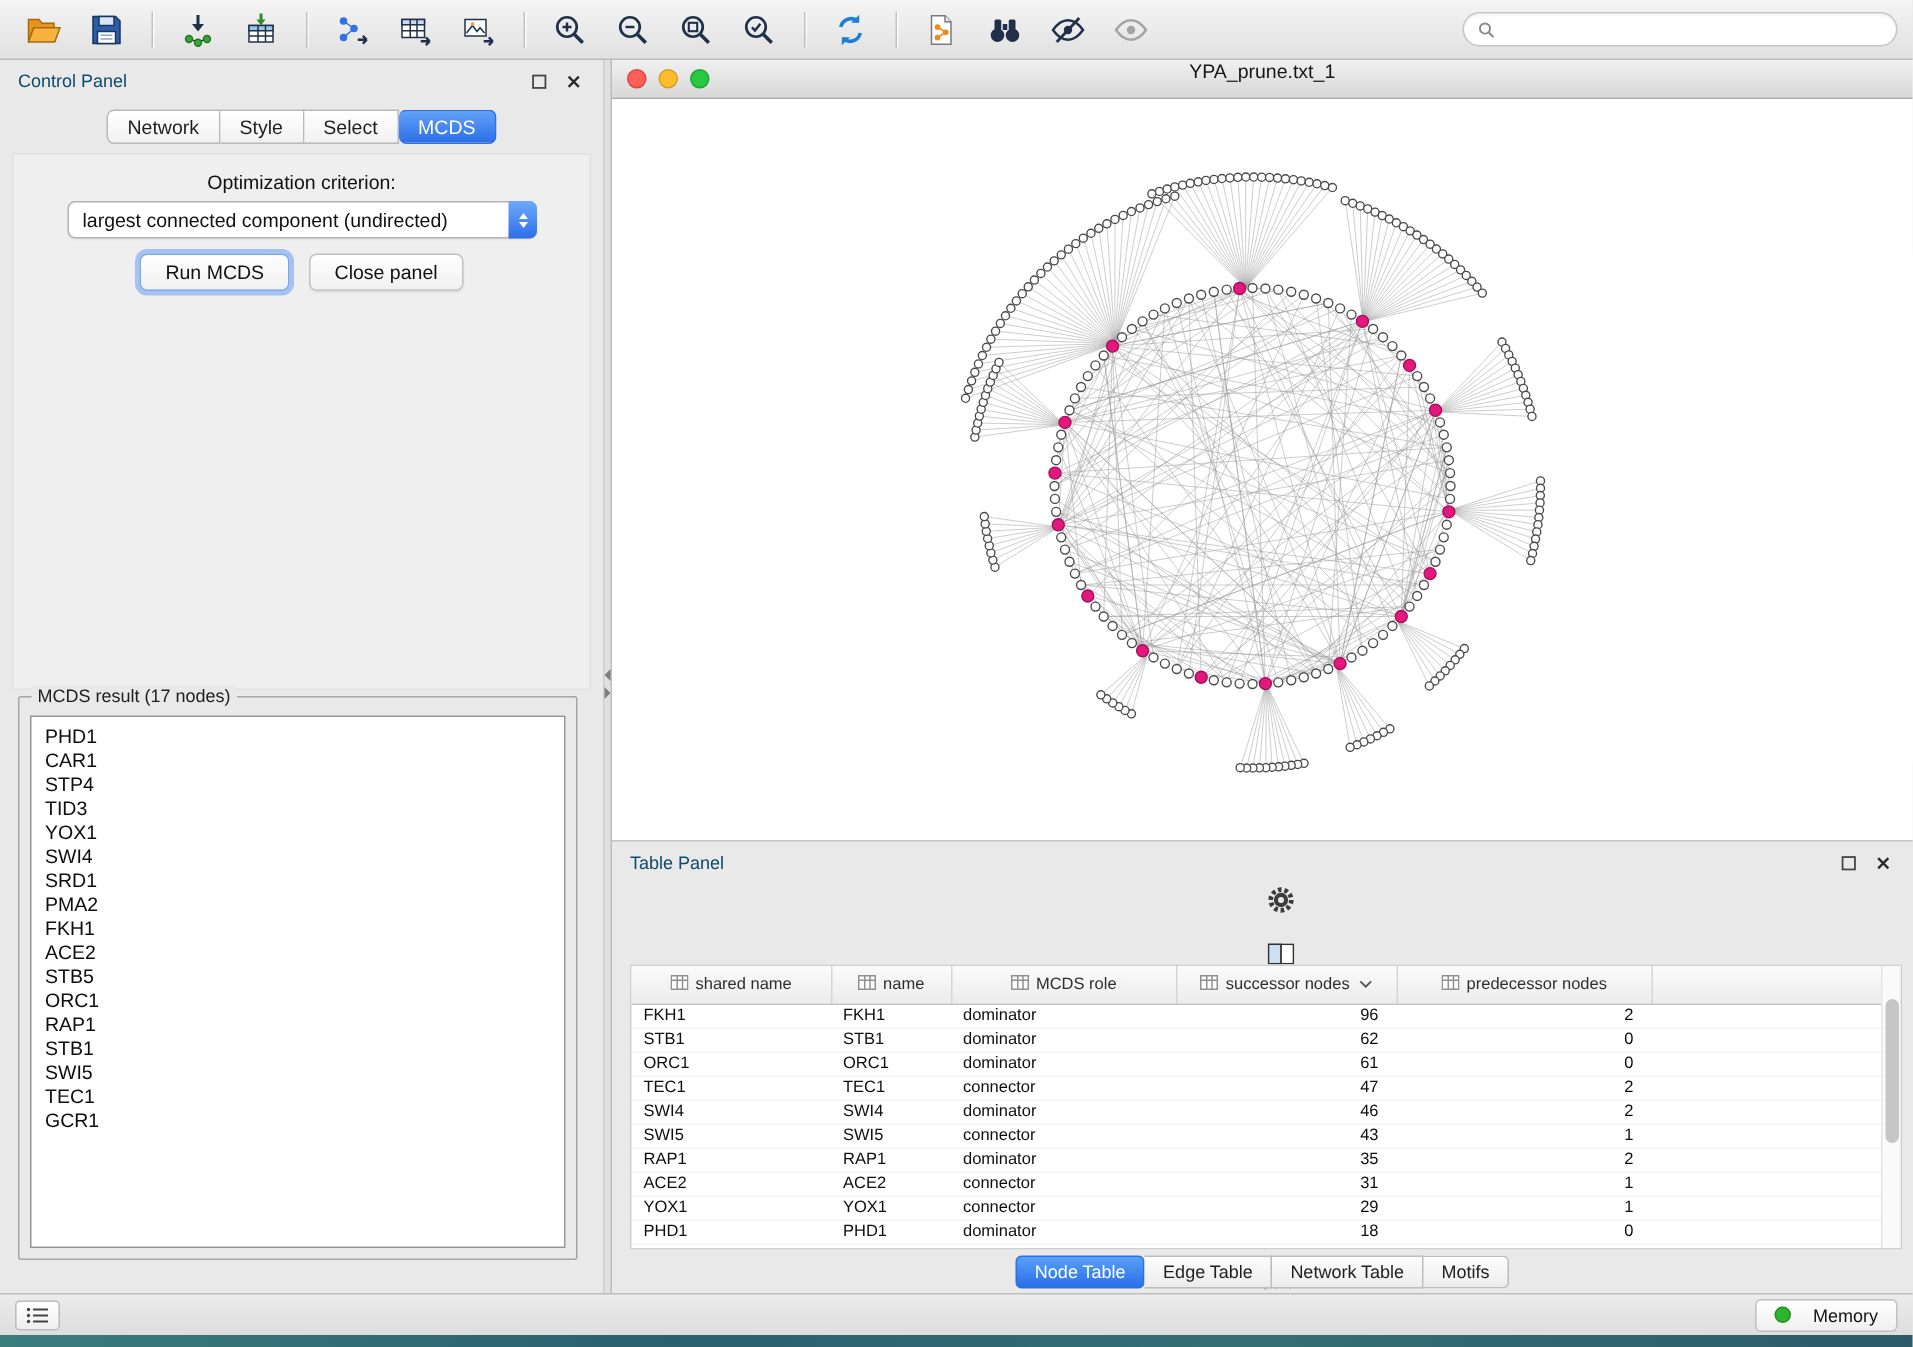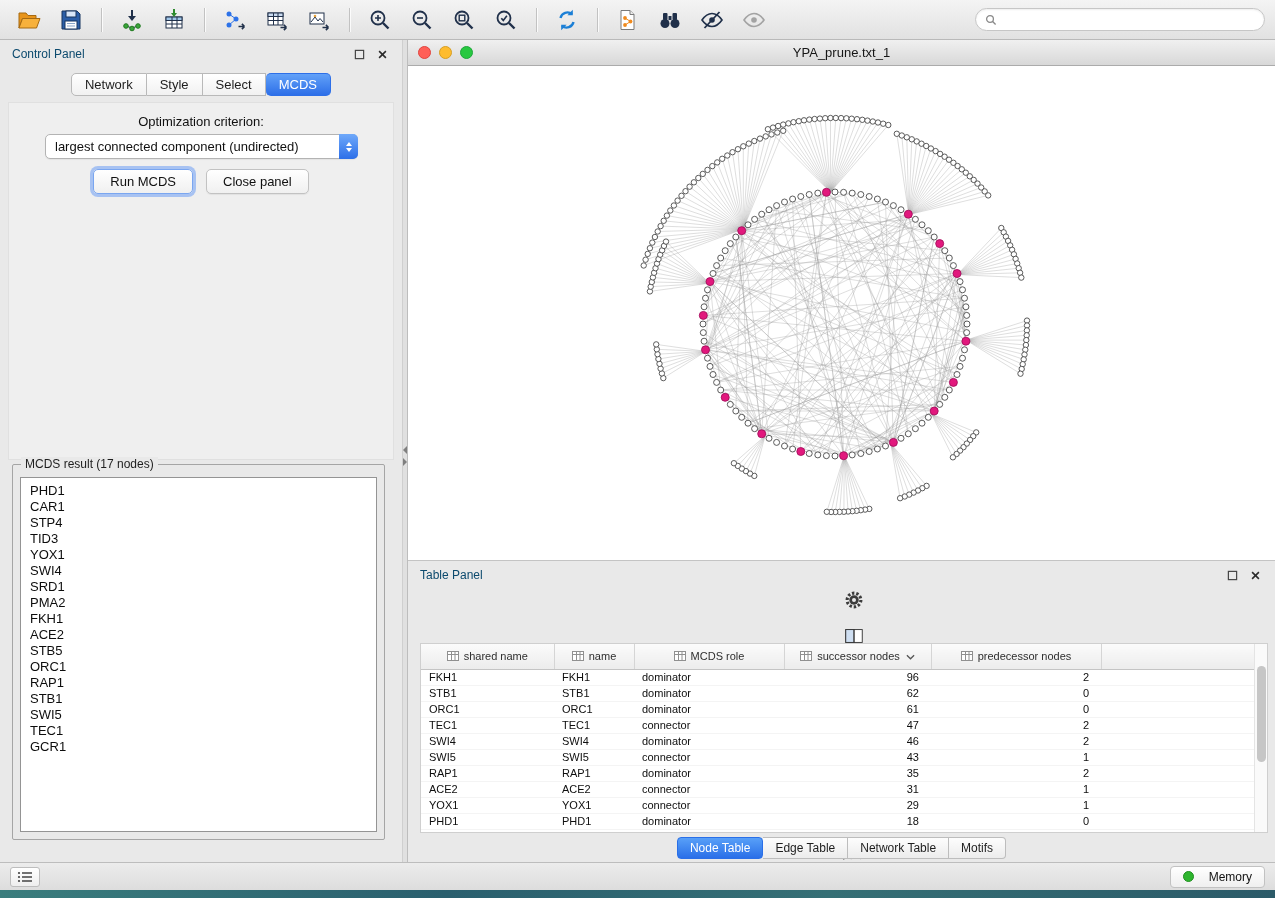--- a/index.html
+++ b/index.html
@@ -43,21 +43,21 @@
 .mcds-item{font-size:13px;line-height:16px;padding-left:9px;color:#0d0d0d;}
 
 
 #splitter{position:absolute;left:402px;top:40px;width:6px;height:822px;background:#e0e0e0;border-left:1px solid #cfcfcf;border-right:1px solid #bdbdbd;}
 #splitter .arr{position:absolute;width:0;height:0;}
 #splitter .al{top:406px;left:0;border-top:4px solid transparent;border-bottom:4px solid transparent;border-right:4px solid #7f7f7f;}
 #splitter .ar{top:418px;left:0;border-top:4px solid transparent;border-bottom:4px solid transparent;border-left:4px solid #7f7f7f;}
 
 
 #network-window{position:absolute;left:408px;top:40px;width:867px;height:520px;background:#fff;}
-.net-titlebar{height:26px;background:linear-gradient(#f0f0f0,#d8d8d8);border-bottom:1px solid #ababab;position:relative;display:flex;align-items:center;justify-content:center;}
+.net-titlebar{height:26px;background:linear-gradient(#f0f0f0,#d8d8d8);border-bottom:1px solid #ababab;position:relative;display:flex;align-items:flex-start;justify-content:center;}
 .tl{width:13px;height:13px;border-radius:50%;position:absolute;top:6px;}
 .tl.red{left:10px;background:#ff5f57;border:1px solid #e0443e;}
 .tl.yellow{left:31px;background:#febc2e;border:1px solid #d69e23;}
 .tl.green{left:52px;background:#28c840;border:1px solid #1da73a;}
 .net-title{font-size:13px;color:#161616;}
 .net-canvas{display:block;width:867px;height:494px;background:#fff;}
 
 
 #table-panel{position:absolute;left:408px;top:560px;width:867px;height:302px;background:#e9e9e9;border-top:1px solid #c4c4c4;}
 .tp-toolbar{position:absolute;top:28px;left:0;right:0;height:44px;display:flex;align-items:center;padding-left:24px;gap:14px;flex-direction:column;}

